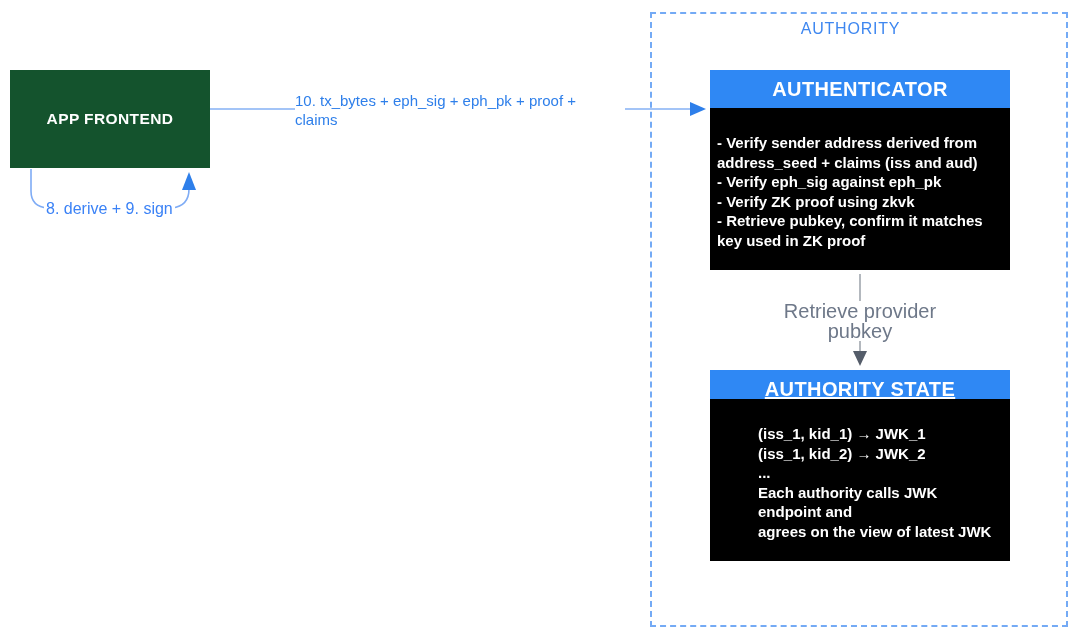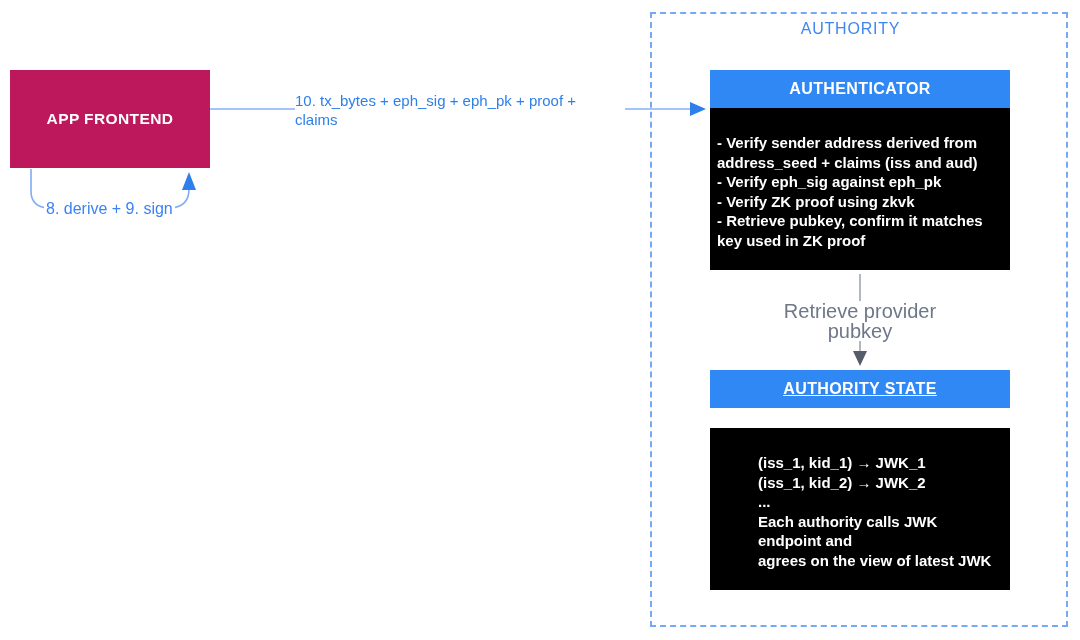--- a/index.html
+++ b/index.html
@@ -21,21 +21,21 @@
     top: 0;
     pointer-events: none;
   }
   
   .app-frontend {
     position: absolute;
     left: 10px;
     top: 70px;
     width: 200px;
     height: 98px;
-    background: #be185d;
+    background: #14532d;
     color: #ffffff;
     display: flex;
     align-items: center;
     justify-content: center;
     font-size: 15.5px;
     font-weight: 700;
     letter-spacing: 0.4px;
   }
   
   .tx-label {
@@ -85,21 +85,21 @@
   .panel-header {
     position: absolute;
     left: 710px;
     width: 300px;
     height: 38px;
     background: #2F88F4;
     color: #ffffff;
     display: flex;
     align-items: center;
     justify-content: center;
-    font-size: 16px;
+    font-size: 20px;
     font-weight: 700;
     letter-spacing: 0.4px;
     box-sizing: border-box;
   }
   .auth-header { top: 70px; }
   .state-header { top: 370px; text-decoration: underline; }
   .panel-body {
     position: absolute;
     left: 710px;
     width: 300px;
@@ -107,21 +107,21 @@
     background: #000000;
     color: #ffffff;
     font-size: 15px;
     font-weight: 700;
     line-height: 19.5px;
     padding: 25px 6px 0 7px;
     box-sizing: border-box;
     white-space: pre-line;
   }
   .auth-body { top: 108px; }
-  .state-body { top: 428px; padding-left: 48px; }
+  .state-body { top: 399px; padding-left: 48px; }
   
   .retrieve-label {
     position: absolute;
     left: 780px;
     top: 301px;
     width: 160px;
     text-align: center;
     color: #6E7889;
     font-size: 20px;
     line-height: 20px;

